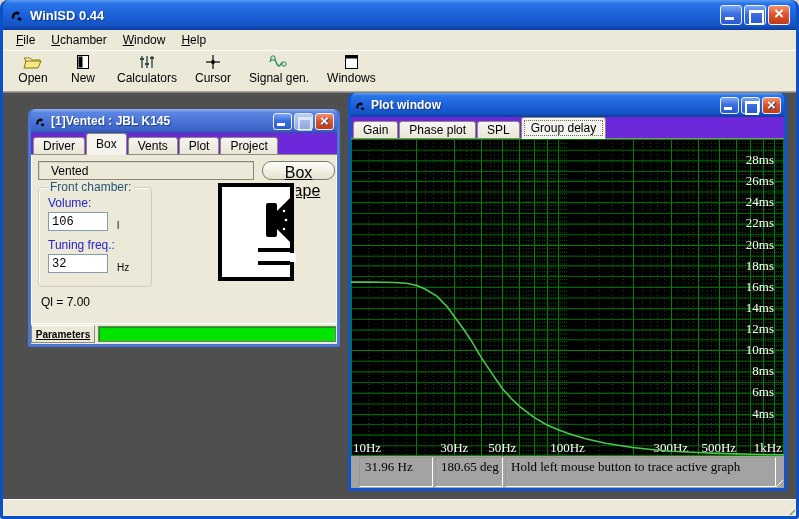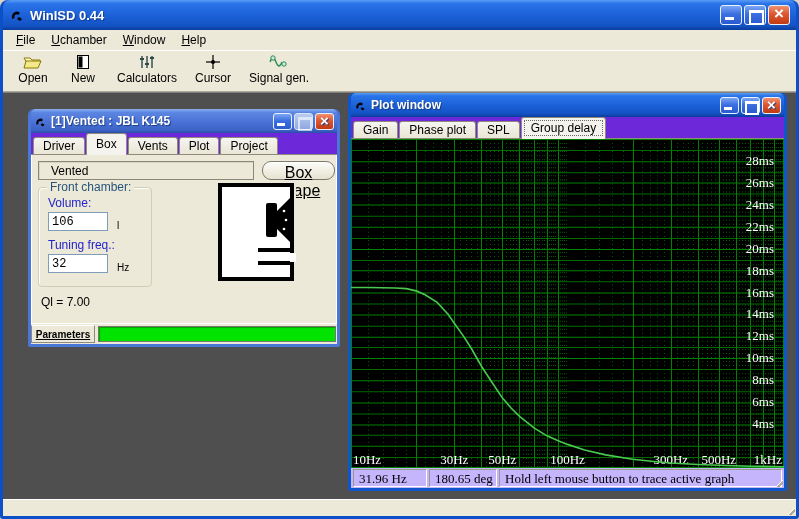--- a/index.html
+++ b/index.html
@@ -100,21 +100,21 @@
   .plot-area{flex:1;background:#000;overflow:hidden;}
   .plot-area svg{display:block;width:100%;height:100%;}
   .gmaj{stroke:#008200;stroke-width:1;}
   .godd{stroke:#006c00;stroke-width:1;}
   .gdot{stroke:#005a00;stroke-width:1;stroke-dasharray:1,3;}
   .gframe{fill:none;stroke:#008200;stroke-width:1;}
   .curve{fill:none;stroke:#49c94e;stroke-width:1.6;}
   svg text{fill:#fff;font-family:"Liberation Serif",serif;font-size:13px;}
 
   
-  .pstatus{height:20px;background:#c4b5fd;display:flex;gap:2px;padding:1px 2px;position:relative;
+  .pstatus{height:32px;background:#a3a3a3;display:flex;gap:2px;padding:1px 8px;position:relative;
     font-family:"Liberation Serif",serif;font-size:13px;}
   .pcell{border:1px solid;border-color:#9a9784 #fff #fff #9a9784;padding:1px 5px;white-space:nowrap;overflow:hidden;}
   .pcell.c1{width:74px;}
   .pcell.c2{width:68px;}
   .pcell.c3{flex:1;}
 </style>
 </head>
 <body>
 
 <div class="stage">
@@ -181,20 +181,27 @@
           </svg>
           <span>Cursor</span>
         </div>
         <div class="tbtn">
           <svg width="22" height="16" viewBox="0 0 22 16">
             <path d="M2 8 q3-8 6 0 q3 8 6 0" fill="none" stroke="#2d8a5a" stroke-width="1.4"></path>
             <circle cx="5" cy="4" r="2.2" fill="#cfe8d8" stroke="#2d8a5a"></circle>
             <circle cx="16" cy="10" r="2.2" fill="#cfe8d8" stroke="#2d8a5a"></circle>
           </svg>
           <span>Signal gen.</span>
+        </div>
+        <div class="tbtn">
+          <svg width="15" height="16" viewBox="0 0 15 16">
+            <rect x="1.5" y="1.5" width="12" height="13" fill="#fff" stroke="#000"></rect>
+            <rect x="1.5" y="1.5" width="12" height="3" fill="#000"></rect>
+          </svg>
+          <span>Windows</span>
         </div>
       </div>
 
       <div class="workspace">
 
         <div class="child vented-win">
           <div class="ctitle">
             <svg width="13" height="13" viewBox="0 0 16 16">
               <path d="M3 12 q-1-5 3-7 q3-1.5 5 1 l-2 2 q-1.5-1.5-3 0 q-1 1-0.5 3 z M10 10 l3 2 l-2 2 l-3-2 z" fill="#000"></path>
             </svg>

